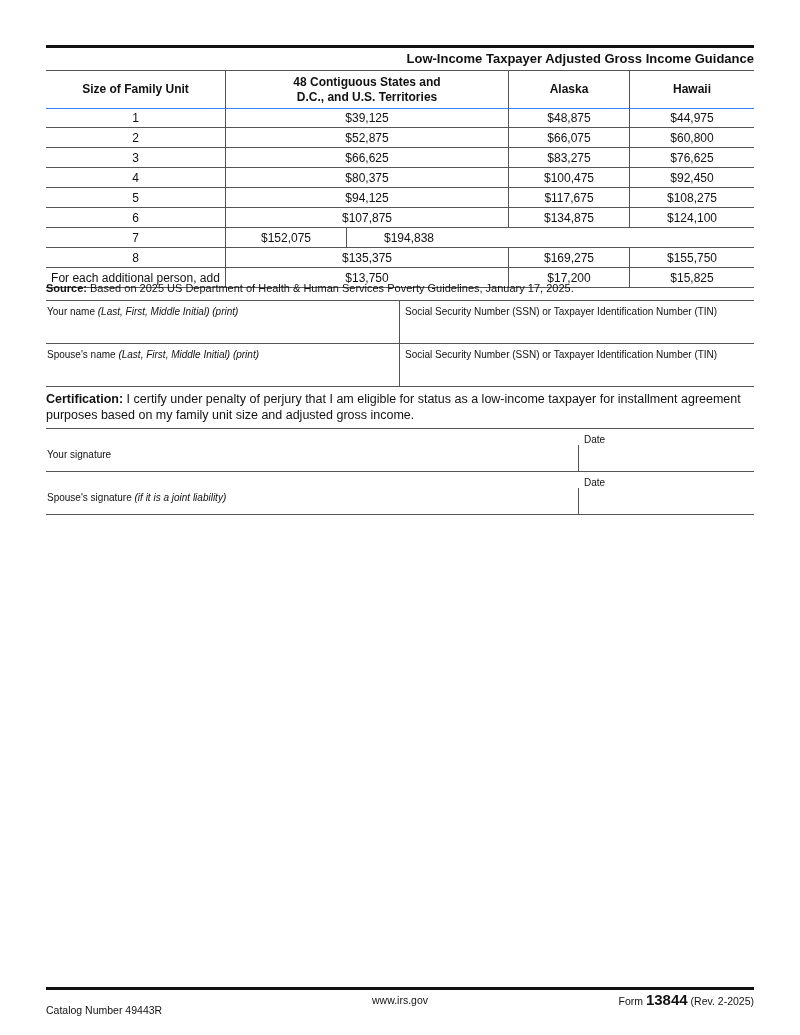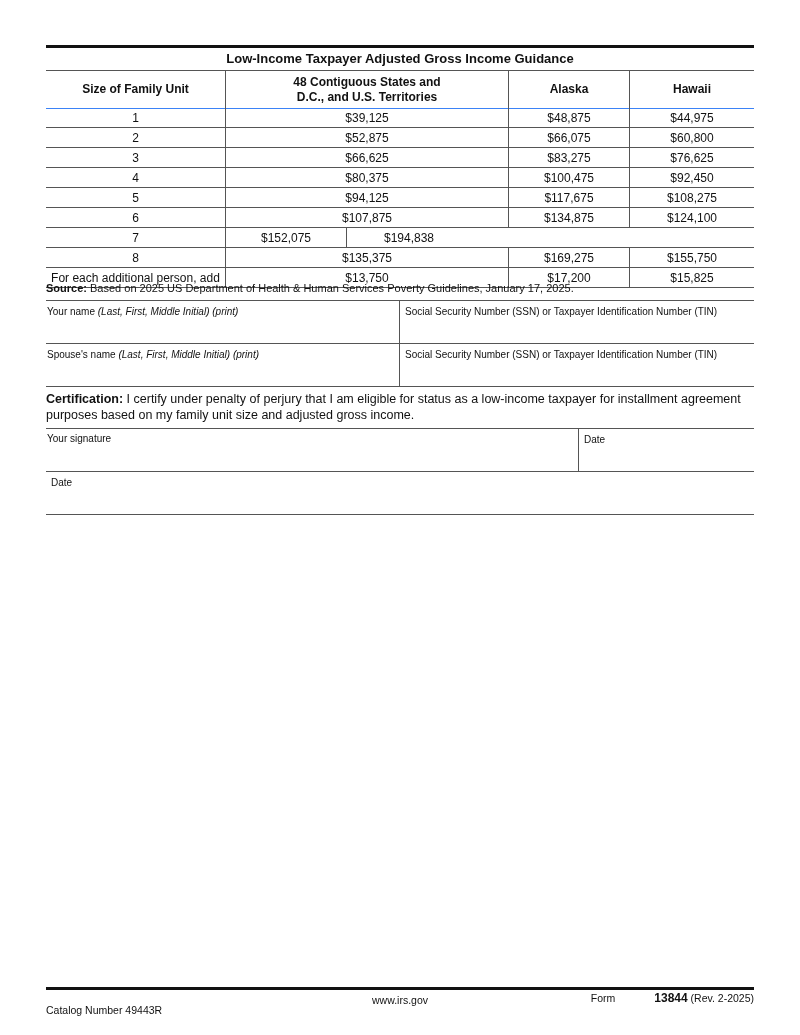--- a/index.html
+++ b/index.html
@@ -4,21 +4,21 @@
 <style>
   html, body { margin: 0; padding: 0; background: #ffffff; }
   body {
     width: 800px; height: 1035px; position: relative; overflow: hidden;
     font-family: "Liberation Sans", sans-serif; color: #111;
   }
   .page { position: absolute; left: 46px; top: 0; width: 708px; }
   .top-rule { position: absolute; top: 45px; left: 0; width: 708px; height: 3px; background: #111; }
   .agi-title {
     position: absolute; top: 48px; left: 0; width: 708px; height: 22px;
-    text-align: center; font-weight: bold; font-size: 13px; line-height: 22px;
+    text-align: right; font-weight: bold; font-size: 13px; line-height: 22px;
     border-bottom: 1px solid #555;
   }
   .hdr-row { position: absolute; top: 71px; left: 0; width: 708px; height: 37px; border-bottom: 1px solid #3b82f6; display: flex; }
   .cell { box-sizing: border-box; display: flex; align-items: center; justify-content: center; text-align: center; }
   .c1 { width: 180px; border-right: 1px solid #555; }
   .c2 { width: 283px; border-right: 1px solid #555; }
   .c3 { width: 121px; border-right: 1px solid #555; }
   .c4 { width: 124px; }
   .hdr-row .cell { font-weight: bold; font-size: 12px; line-height: 15px; }
   .rows { position: absolute; top: 108px; left: 0; width: 708px; }
@@ -33,30 +33,30 @@
   .info-row { display: flex; height: 42px; border-bottom: 1px solid #555; }
   .info-left { width: 354px; border-right: 1px solid #555; box-sizing: border-box; padding: 5px 0 0 1px; font-size: 10px; }
   .info-right { flex: 1; padding: 5px 0 0 5px; font-size: 10px; }
   .it { font-style: italic; }
 
   .cert { position: absolute; top: 391px; left: 0; width: 708px; font-size: 12.5px; line-height: 16px; }
   .cert b { font-weight: bold; }
 
   .sig-block { position: absolute; top: 428px; left: 0; width: 708px; border-top: 1px solid #555; }
   .sig-row { display: flex; height: 42px; border-bottom: 1px solid #555; }
-  .sig-left { width: 533px; border-right: 1px solid #555; box-sizing: border-box; padding: 4px 0 0 1px; font-size: 10px; }
+  .sig-left { width: 533px; border-right: 1px solid #555; box-sizing: border-box; padding: 4px 0 0 1px; font-size: 10px; margin-top: 16px; }
   .sig-right { flex: 1; padding: 5px 0 0 5px; font-size: 10px; }
 
   
   .footer-rule { position: absolute; top: 987px; left: 0; width: 708px; height: 3px; background: #111; }
   .footer { position: absolute; top: 992px; left: 0; width: 708px; height: 16px; font-size: 10.5px; }
   .f-left { position: absolute; left: 0; top: 12px; }
   .f-center { position: absolute; left: 0; width: 708px; text-align: center; top: 2px; }
   .f-right { position: absolute; right: 0; top: -1px; }
-  .f-right .form-num { font-weight: bold; font-size: 12px; margin-left: 36px; }
+  .f-right .form-num { font-weight: bold; font-size: 15px; }
 </style>
 </head>
 <body>
 
 <div class="page">
   <div class="top-rule"></div>
   <div class="agi-title">Low-Income Taxpayer Adjusted Gross Income Guidance</div>
 
   <div class="hdr-row">
     <div class="cell c1">Size of Family Unit</div>
@@ -153,20 +153,23 @@
   <div class="sig-block">
     <div class="sig-row">
       <div class="sig-left">
         <span>Your signature</span>
       </div>
       <div class="sig-right">
         <span>Date</span>
       </div>
     </div>
     <div class="sig-row">
+      <div class="sig-left">
+        <span>Spouse's signature </span><span class="it">(if it is a joint liability)</span>
+      </div>
       <div class="sig-right">
         <span>Date</span>
       </div>
     </div>
   </div>
 
   <div class="footer-rule"></div>
   <div class="footer">
     <span class="f-left">Catalog Number 49443R</span>
     <span class="f-center">www.irs.gov</span>

